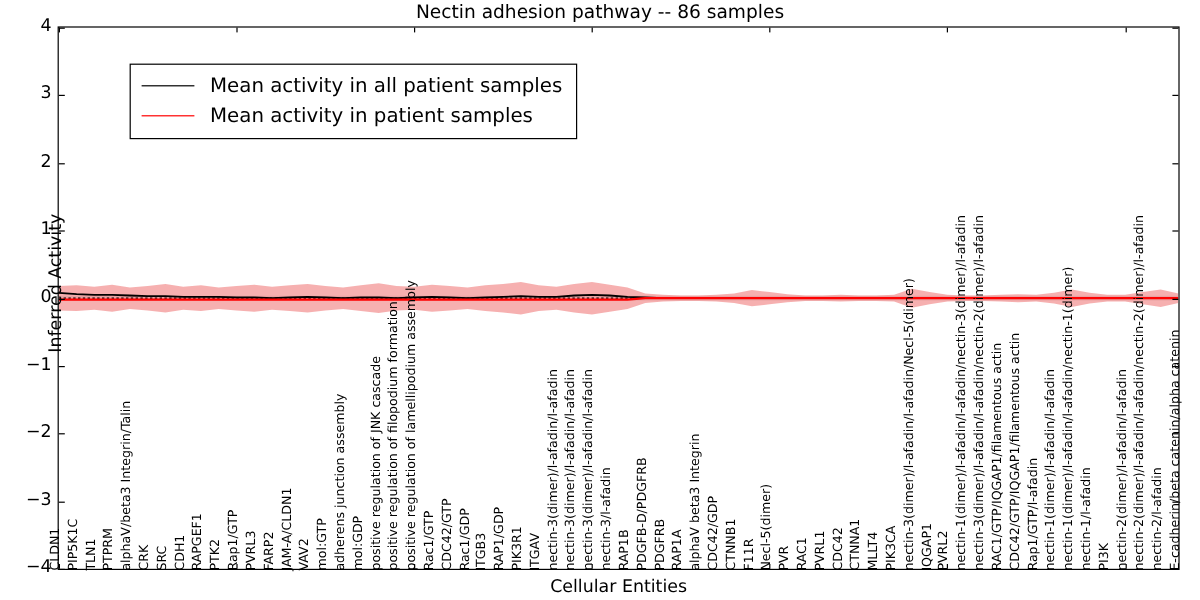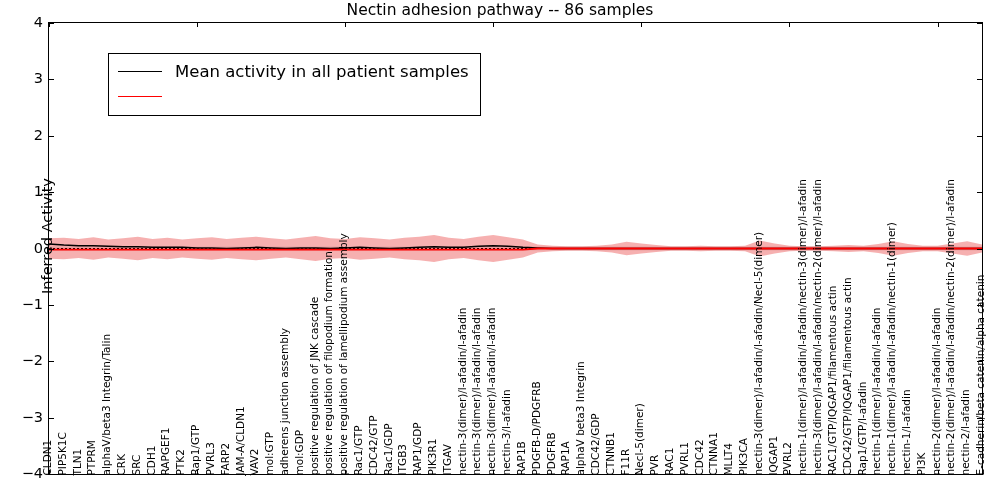--- a/index.html
+++ b/index.html
@@ -124,20 +124,21 @@
         <div class="xtick-mark" style="left: 888.571px; bottom: auto; top: 0px;"></div>
       </div>
 
     <div class="legend">
       <div class="legend-row">
         <span class="legend-swatch" id="sw0" style="border-top-color: rgb(0, 0, 0);"></span>
         <span class="legend-text">Mean activity in all patient samples</span>
       </div>
       <div class="legend-row">
         <span class="legend-swatch" id="sw1" style="border-top-color: rgb(255, 0, 0);"></span>
+        <span class="legend-text">Mean activity in patient samples</span>
       </div>
     </div>
   </div>
 
   <div class="xticklabels" id="xticklabels">
       <div class="xtl" style="left: 4px;">CLDN1</div>
       <div class="xtl" style="left: 18.8095px;">PIP5K1C</div>
       <div class="xtl" style="left: 33.619px;">TLN1</div>
       <div class="xtl" style="left: 48.4286px;">PTPRM</div>
       <div class="xtl" style="left: 63.2381px;">alphaV/beta3 Integrin/Talin</div>
@@ -194,14 +195,15 @@
       <div class="xtl" style="left: 818.524px;">Rap1/GTP/l-afadin</div>
       <div class="xtl" style="left: 833.333px;">nectin-1(dimer)/l-afadin/l-afadin</div>
       <div class="xtl" style="left: 848.143px;">nectin-1(dimer)/l-afadin/l-afadin/nectin-1(dimer)</div>
       <div class="xtl" style="left: 862.952px;">nectin-1/l-afadin</div>
       <div class="xtl" style="left: 877.762px;">PI3K</div>
       <div class="xtl" style="left: 892.571px;">nectin-2(dimer)/l-afadin/l-afadin</div>
       <div class="xtl" style="left: 907.381px;">nectin-2(dimer)/l-afadin/l-afadin/nectin-2(dimer)/l-afadin</div>
       <div class="xtl" style="left: 922.19px;">nectin-2/l-afadin</div>
       <div class="xtl" style="left: 937px;">E-cadherin/beta catenin/alpha catenin</div>
     </div>
+  <div class="xlabel">Cellular Entities</div>
 
 </div>
 
 </body></html>

